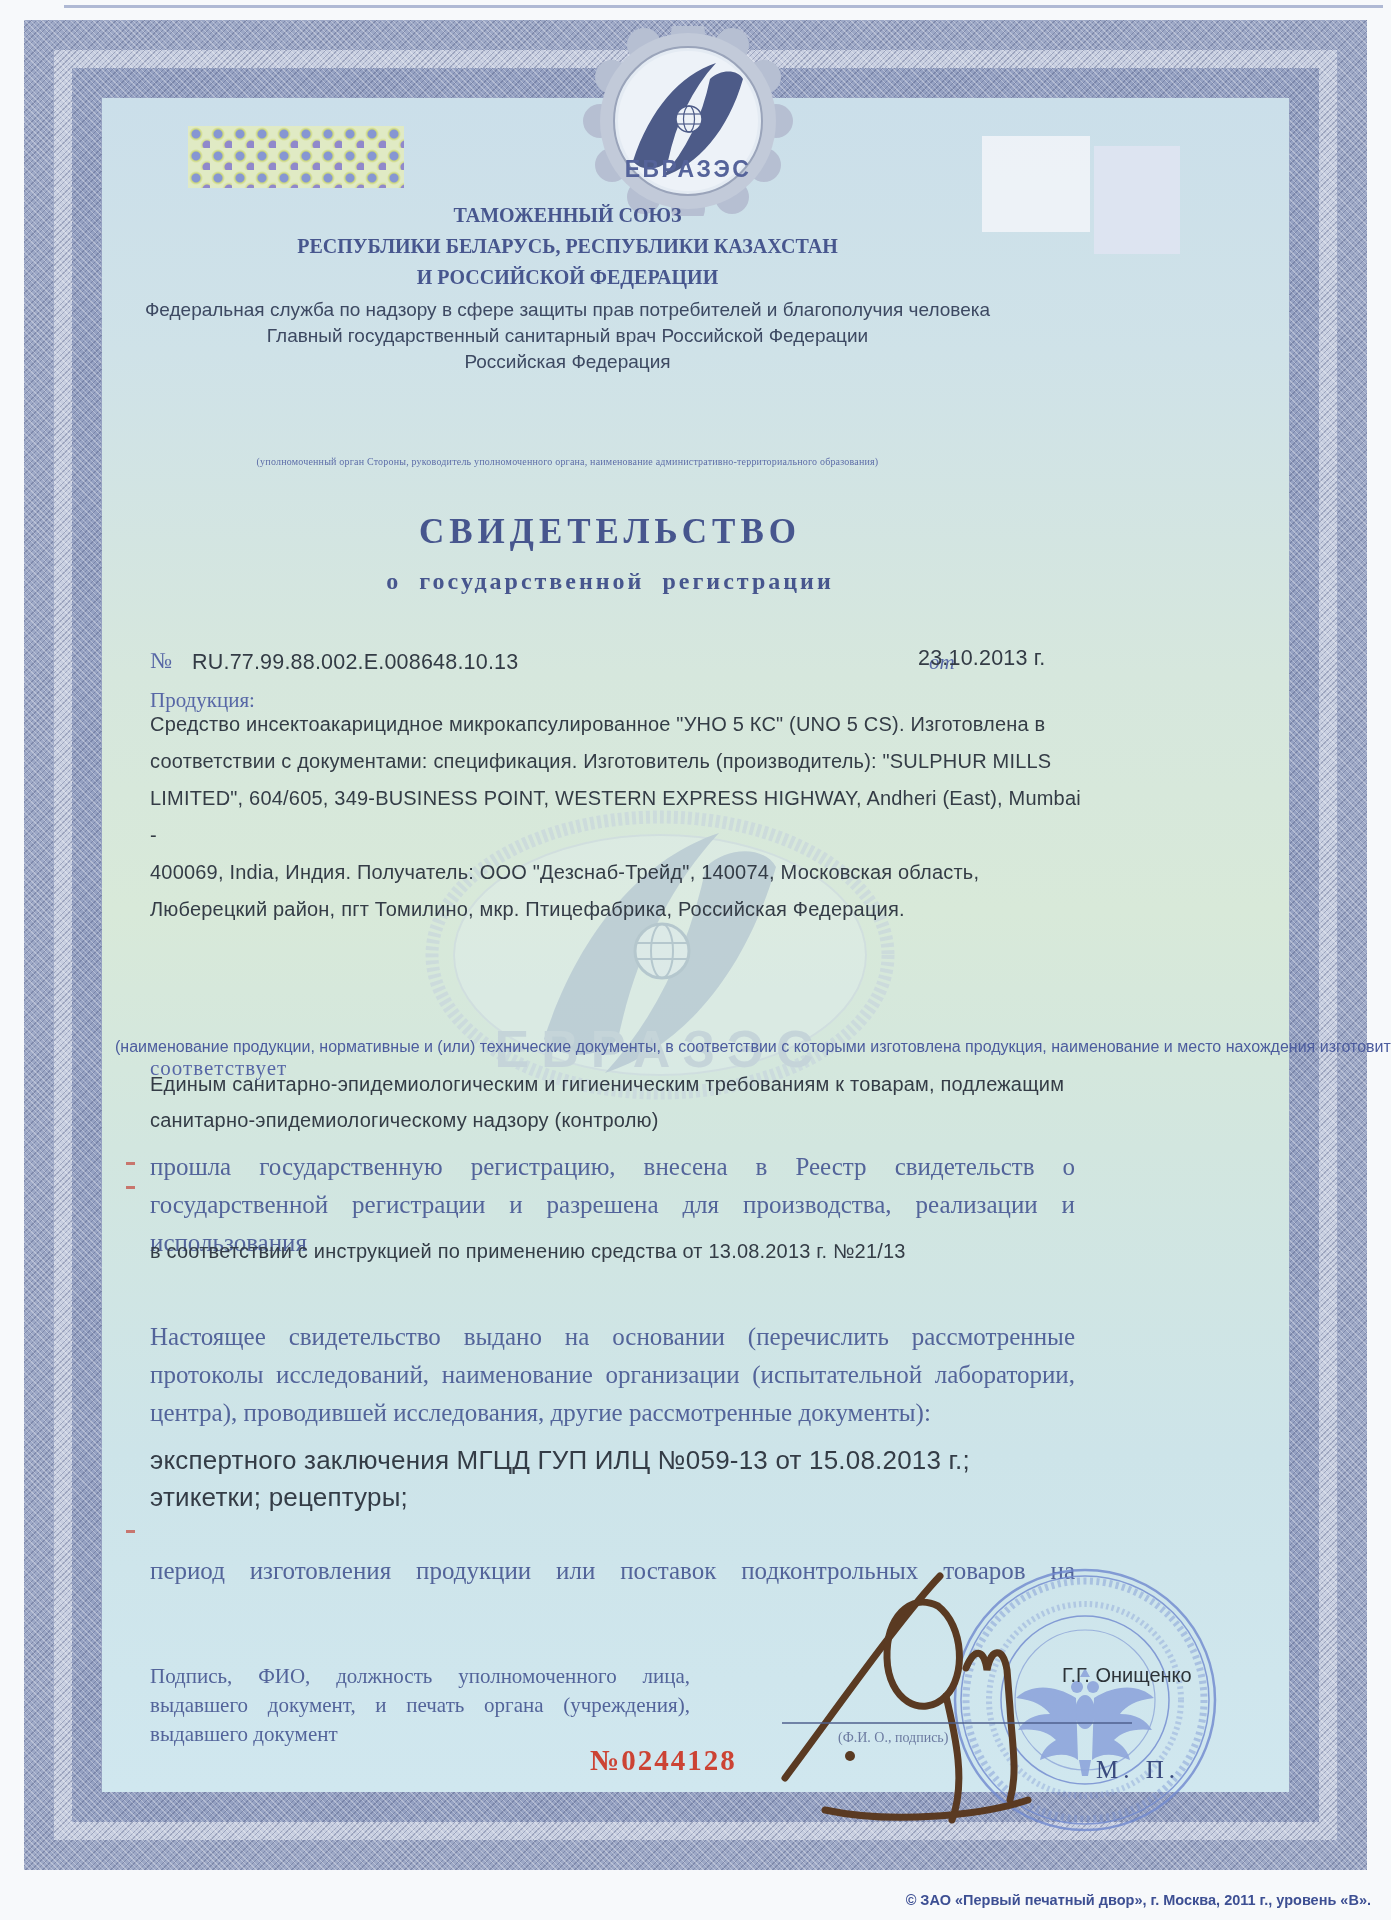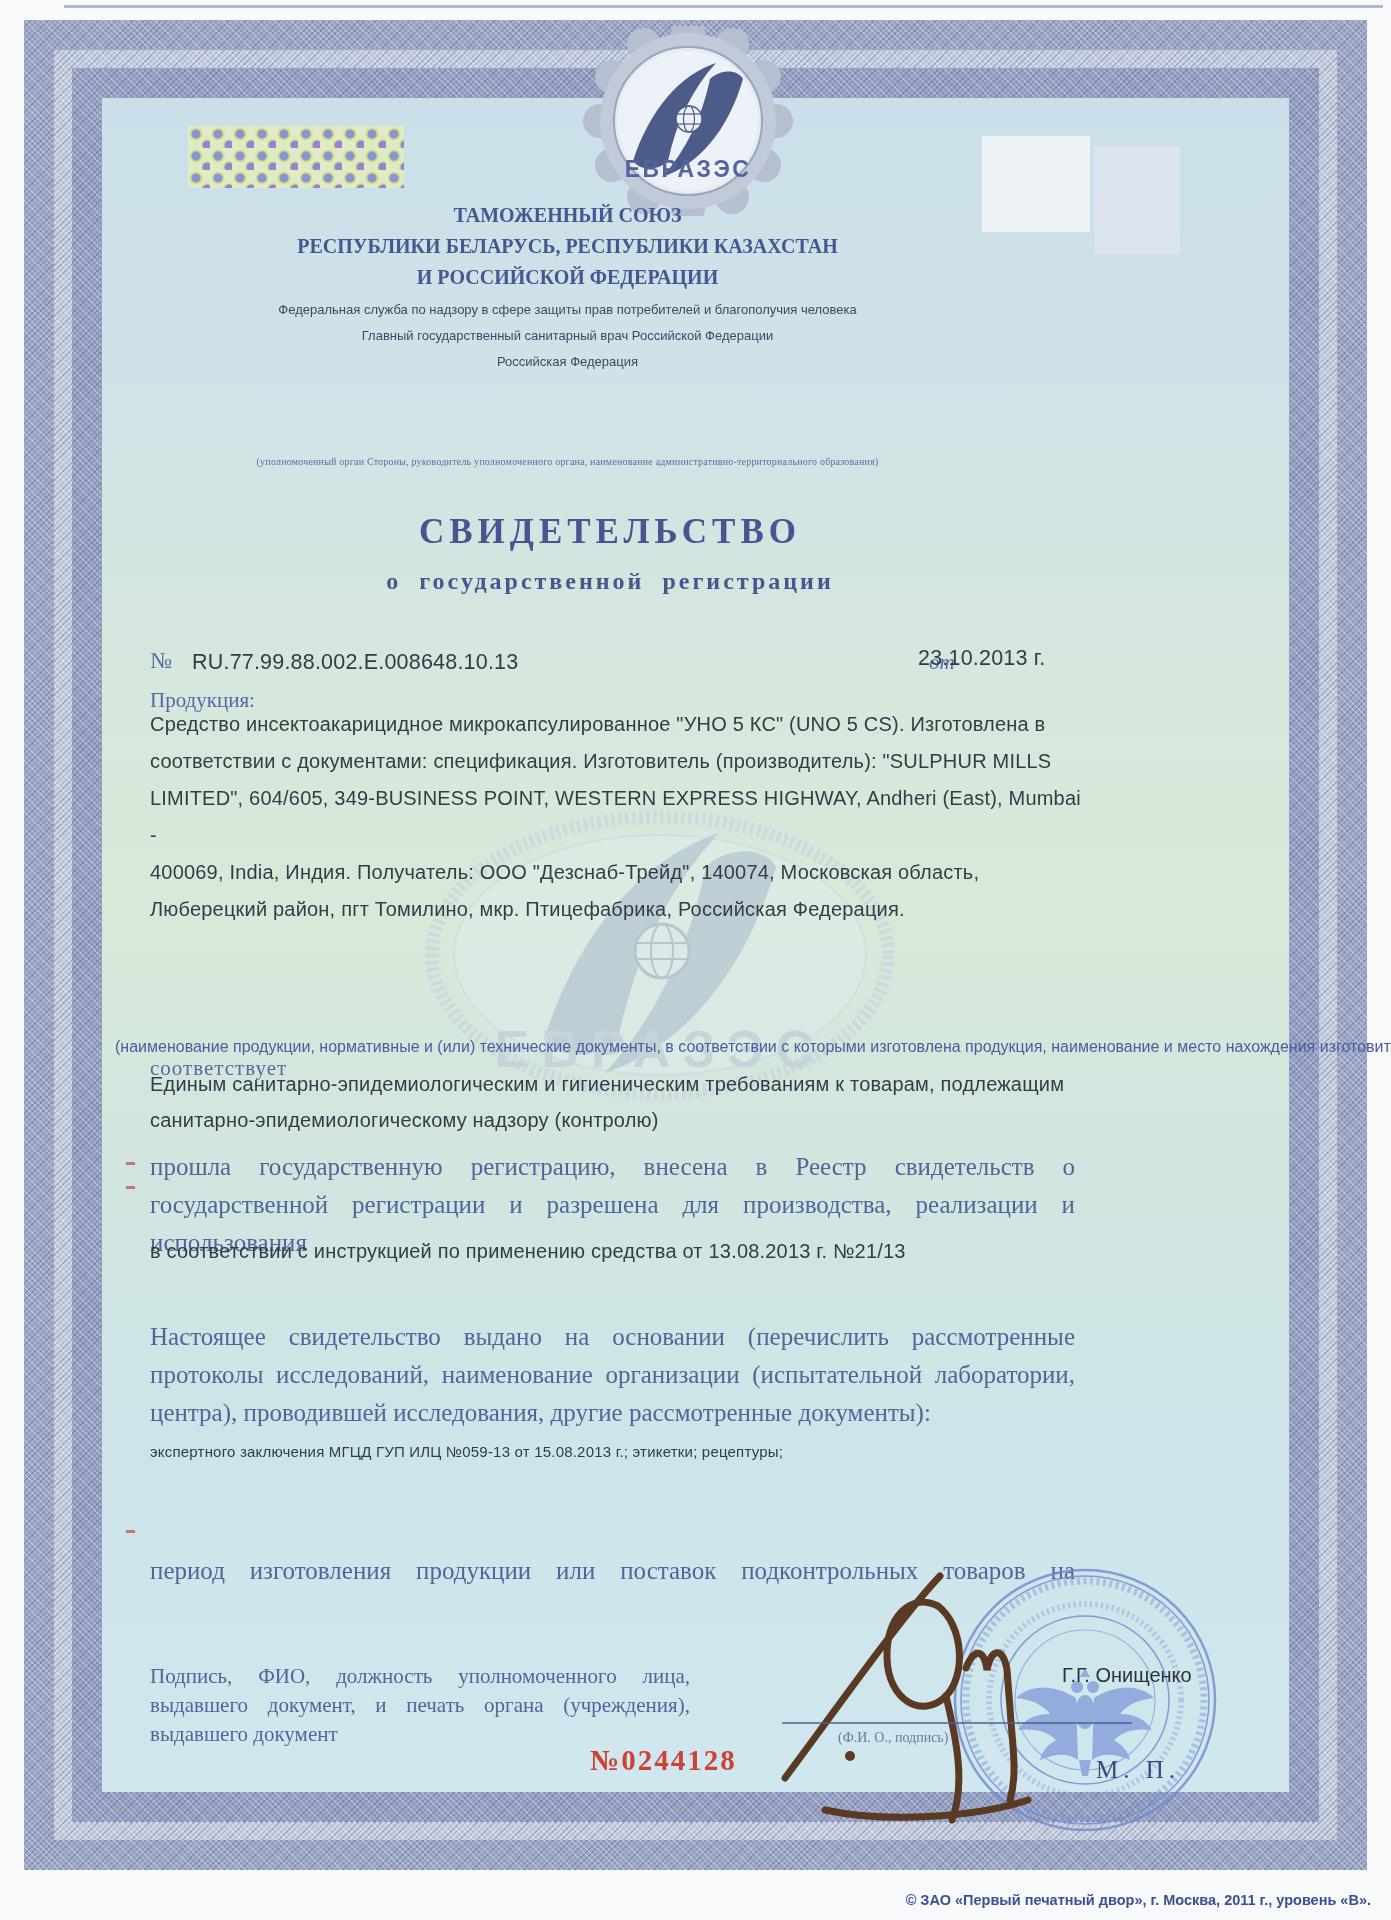--- a/index.html
+++ b/index.html
@@ -29,21 +29,21 @@
   
   .serifB{font-family:"Liberation Serif","DejaVu Serif",serif;font-weight:bold;color:#47568e;}
   .sansH{font-family:"Liberation Sans",sans-serif;color:#3d4962;}
   .tiny{font-family:"Liberation Serif","DejaVu Serif",serif;color:#5d6da8;}
   .formtx{font-family:"Liberation Serif","DejaVu Serif",serif;color:#53649a;}
   .typed{font-family:"Liberation Sans",sans-serif;color:#343c46;letter-spacing:.2px;}
   .jl{text-align:justify;text-align-last:justify;}
   .center{text-align:center;}
   .hdr{left:110px;top:200px;width:915px;}
   .hdr .l{line-height:31px;font-size:20px;}
-  .hdr .s{line-height:26px;font-size:13px;}
+  .hdr .s{line-height:26px;font-size:19px;}
   .note1{left:110px;top:456px;width:915px;font-size:10px;letter-spacing:.2px;}
   .titleblk{left:140px;top:512px;width:940px;}
   .t-main{font-size:35px;letter-spacing:5px;}
   .t-sub{margin-top:16px;font-size:24px;letter-spacing:3px;word-spacing:9px;font-weight:bold;}
   .lbl{font-family:"Liberation Serif","DejaVu Serif",serif;color:#5767a6;}
   .regno{font-size:21.5px;color:#333b45;text-align:center;}
   .para{line-height:37px;font-size:20px;}
   .fpara{line-height:38px;font-size:25px;}
   .overlap{position:relative;height:48px;}
   .note2{left:115px;top:1038px;width:1160px;font-size:16px;white-space:nowrap;color:#4c5c9e;}
@@ -161,21 +161,21 @@
     <div class="overlap">
       <span style="position:absolute;top:0;left:0;">использования</span>
       <div class="typed" style="position:absolute;top:8px;left:0;font-size:20px;white-space:nowrap;">в соответствии с инструкцией по применению средства от 13.08.2013 г. №21/13</div>
     </div>
   </div>
 
   <div class="abs formtx fpara" style="left:150px;top:1318px;width:925px;">
     <div class="jl">Настоящее свидетельство выдано на основании (перечислить рассмотренные</div>
     <div class="jl">протоколы исследований, наименование организации (испытательной лаборатории,</div>
     <div>центра), проводившей исследования, другие рассмотренные документы):</div>
-    <div class="typed" style="font-size:15px;line-height:37px;margin-top:1px;">
+    <div class="typed" style="font-size:26px;line-height:37px;margin-top:10px;">
       <div>экспертного заключения МГЦД ГУП ИЛЦ №059-13 от 15.08.2013 г.; этикетки; рецептуры;</div>
     </div>
   </div>
 
   <div class="abs formtx fpara" style="left:150px;top:1552px;width:925px;">
     <div class="jl">период изготовления продукции или поставок подконтрольных товаров на</div>
   </div>
 
   <svg class="abs" style="left:930px;top:1560px;opacity:.8;" width="310" height="285" viewBox="0 0 310 285">
     <g stroke="#7089cf" fill="none">

